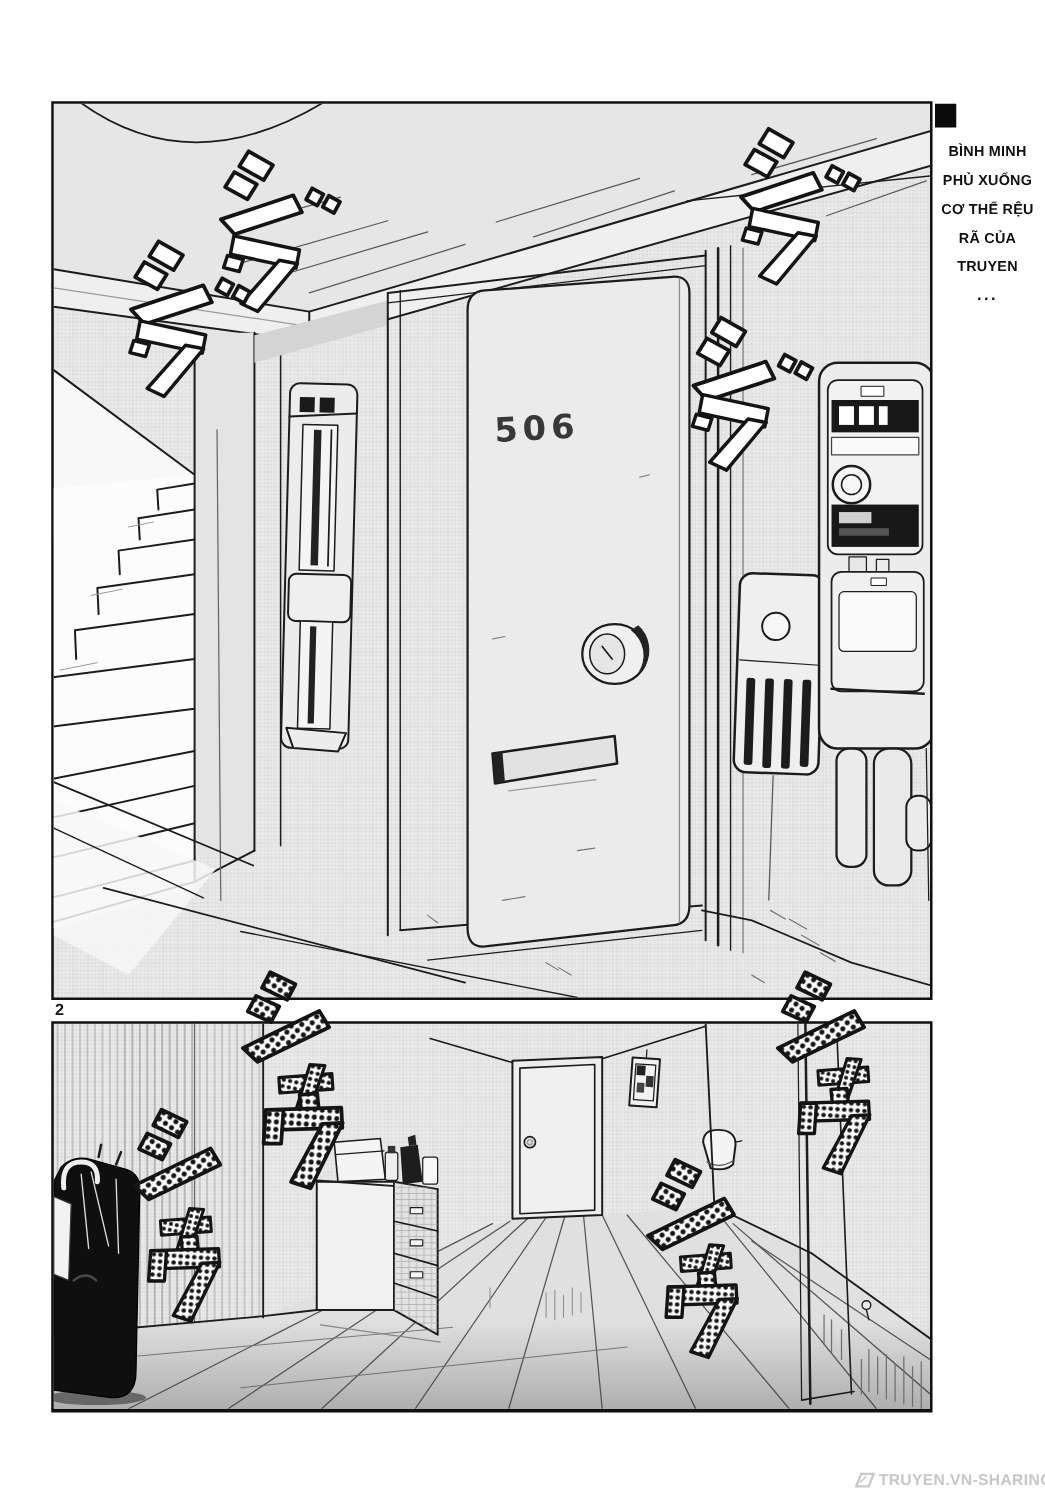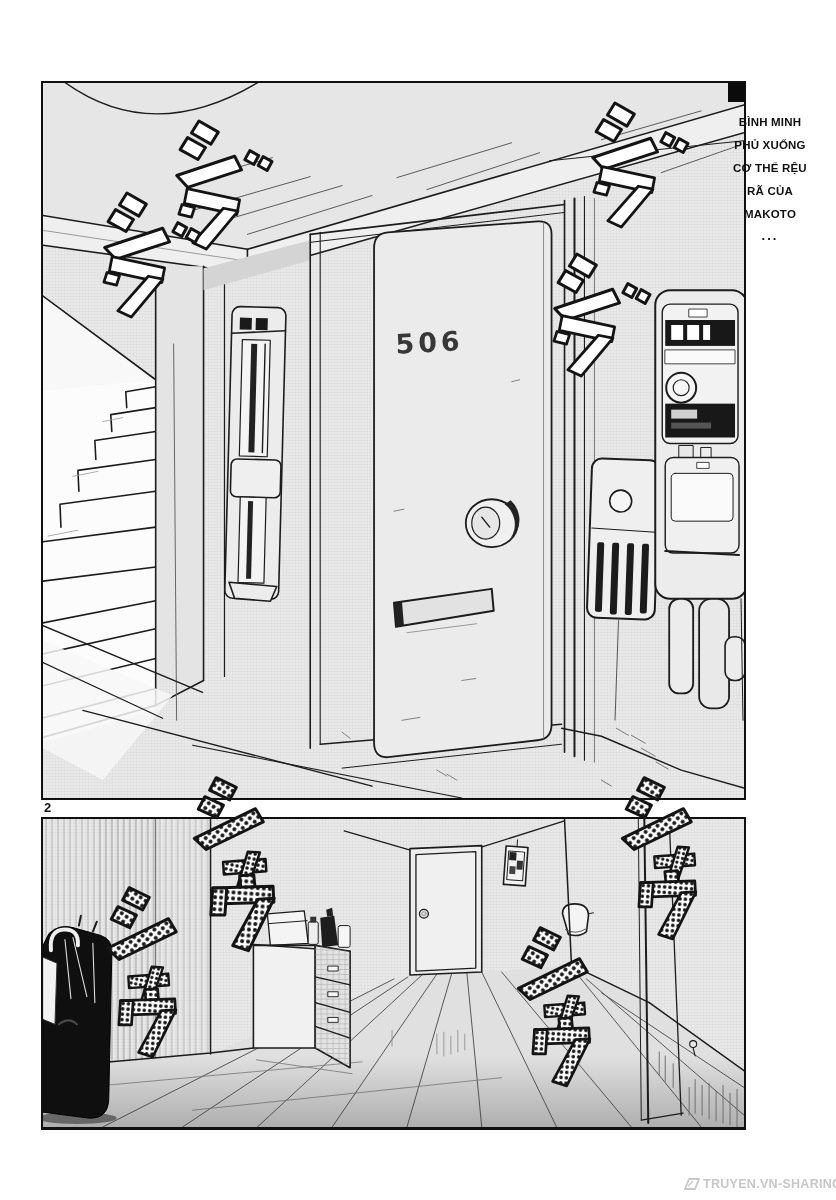--- a/index.html
+++ b/index.html
@@ -14,21 +14,21 @@
     background-image:
       repeating-linear-gradient(0deg,rgba(0,0,0,.028) 0 1px,transparent 1px 3px),
       repeating-linear-gradient(90deg,rgba(0,0,0,.028) 0 1px,transparent 1px 3px);
   }
   .panel svg{position:absolute;inset:0;width:100%;height:100%;}
   #panel1{left:41px;top:81px;width:705px;height:719px;}
   #panel2{left:41px;top:817px;width:705px;height:313px;border-bottom-width:3px;}
   .art path,.art line,.art polyline,.art circle,.art ellipse,.art rect{vector-effect:none;}
 
   .caption{
-    position:absolute;left:724px;top:83px;width:92px;color:#101010;
+    position:absolute;left:744px;top:83px;width:92px;color:#101010;
     text-align:center;
   }
   .caption-marker{width:17px;height:19px;background:#0b0b0b;margin:0 0 9px 4px;}
   .caption-line{
     font-size:11.5px;font-weight:700;line-height:23px;letter-spacing:.2px;
     white-space:nowrap;
   }
   .caption-ellipsis{font-size:13px;font-weight:700;line-height:20px;letter-spacing:2px;}
 
   .page-number{
@@ -442,21 +442,21 @@
       <use href="#g-u" class="sfx-dot" transform="translate(560,1053) rotate(4) scale(.9)"></use>
     </g>
   </svg>
 
   <aside class="caption">
     <div class="caption-marker"></div>
     <div class="caption-line">BÌNH MINH</div>
     <div class="caption-line">PHỦ XUỐNG</div>
     <div class="caption-line">CƠ THỂ RỆU</div>
     <div class="caption-line">RÃ CỦA</div>
-    <div class="caption-line">MAKOTO</div>
+    <div class="caption-line">TRUYEN</div>
     <div class="caption-line caption-ellipsis">...</div>
   </aside>
 
   <div class="page-number">2</div>
 
   <footer class="watermark">
     <span class="wm-icon">
       <svg width="16" height="16" viewBox="0 0 16 16">
         <polygon points="1,13 5,3 15,3 11,13" fill="none" stroke="#c9c9c9" stroke-width="1.8"></polygon>
         <path d="M4,10 L9,5" stroke="#c9c9c9" stroke-width="1.4" fill="none"></path>

